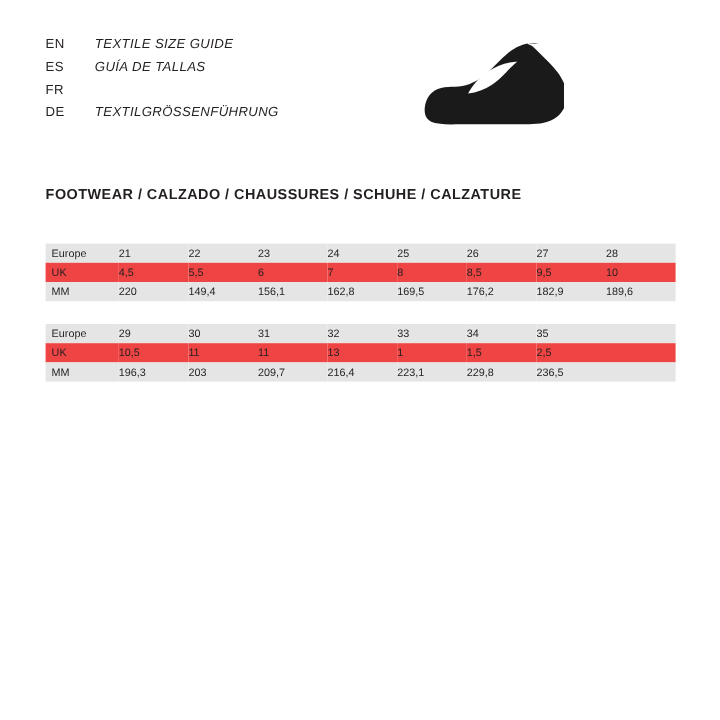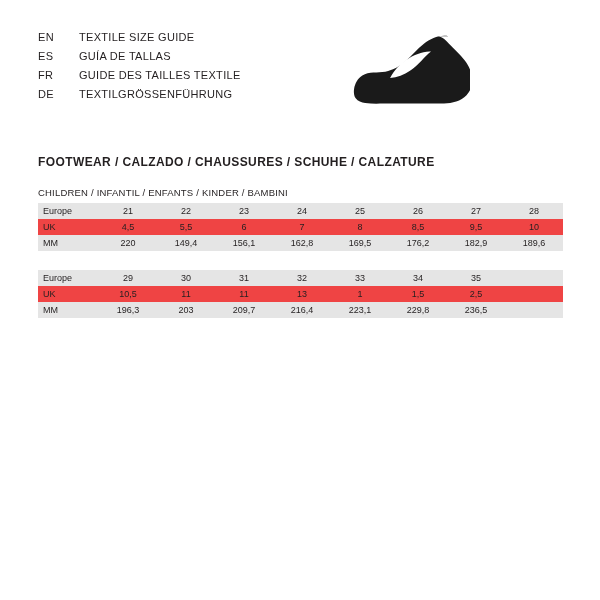--- a/index.html
+++ b/index.html
@@ -34,20 +34,21 @@
   .lang-code {
     width: 41px;
     font-size: 11px;
     letter-spacing: 0.3px;
     color: #231f20;
   }
   .lang-name {
     font-size: 11px;
     letter-spacing: 0.3px;
     color: #231f20;
+    font-style: italic;
   }
 
   
   .shoe-icon {
     position: absolute;
     right: 43px;
     top: 33px;
     width: 118px;
     height: 72px;
   }
@@ -81,21 +82,21 @@
     border-collapse: collapse;
     table-layout: fixed;
   }
   #table-1 { top: 203px; }
   #table-2 { top: 270px; }
 
   .size-table td {
     height: 16px;
     font-size: 9px;
     color: #231f20;
-    text-align: center;
+    text-align: left;
     padding: 0;
     vertical-align: middle;
   }
   .size-table td.rowhead {
     text-align: left;
     padding-left: 5px;
     width: 56px;
   }
   .size-table tr.shade td {
     background: #e5e5e5;
@@ -113,37 +114,35 @@
     <div class="lang-row">
       <span class="lang-code">EN</span>
       <span class="lang-name">TEXTILE SIZE GUIDE</span>
     </div>
     <div class="lang-row">
       <span class="lang-code">ES</span>
       <span class="lang-name">GUÍA DE TALLAS</span>
     </div>
     <div class="lang-row">
       <span class="lang-code">FR</span>
-      <span class="lang-name">GUIDE DES TAILLES TEXTILE</span>
     </div>
     <div class="lang-row">
       <span class="lang-code">DE</span>
       <span class="lang-name">TEXTILGRÖSSENFÜHRUNG</span>
     </div>
   </div>
 
   <div class="shoe-icon">
     <svg viewBox="0 0 118 72" width="118" height="72" aria-hidden="true">
       <path fill="#1a1a1a" d="M96.5 3.2c-8.8-1.6-17.6 2.1-24.6 7.6-6.6 5.2-11.9 11.8-18.2 17.3-5.8 5.1-12.7 9.3-20.4 10.6-7.8 1.3-16.3-.4-23 3.7-4.6 2.8-7.4 8-8.2 13.3-.5 3.3-.3 6.9 1.6 9.6 2.1 3 5.9 4.2 9.5 4.7 6.1.9 12.3.6 18.5.6h54.2c8.2 0 16.8-.4 23.9-4.6 6-3.5 10-10 10.5-16.9.6-7.8-2.9-15.4-7.5-21.6-4.7-6.3-10.8-11.7-16.3-17.3-1.4-1.4-2.8-2.9-4.3-4.2-1.9-1.6-3.9-2.4-5.7-2.8z"></path>
       <path fill="#ffffff" d="M79 18.5c-3.4 2.6-6.3 5.8-9.3 8.9-3.6 3.8-7.4 7.4-11.7 10.3-5.9 4-12.8 6.6-19.9 7.3 3.9-7.6 9.9-14.1 17.1-18.8 6.6-4.3 14.4-7.2 22.3-7.7.5 0 1 0 1.5 0z"></path>
     </svg>
   </div>
 
   <div class="section-title">FOOTWEAR / CALZADO / CHAUSSURES / SCHUHE / CALZATURE</div>
-  <div class="sub-title">CHILDREN / INFANTIL / ENFANTS / KINDER / BAMBINI</div>
 
   <table class="size-table" id="table-1">
     <tbody>
       <tr class="shade">
         <td class="rowhead">Europe</td>
         <td>21</td>
         <td>22</td>
         <td>23</td>
         <td>24</td>
         <td>25</td>

